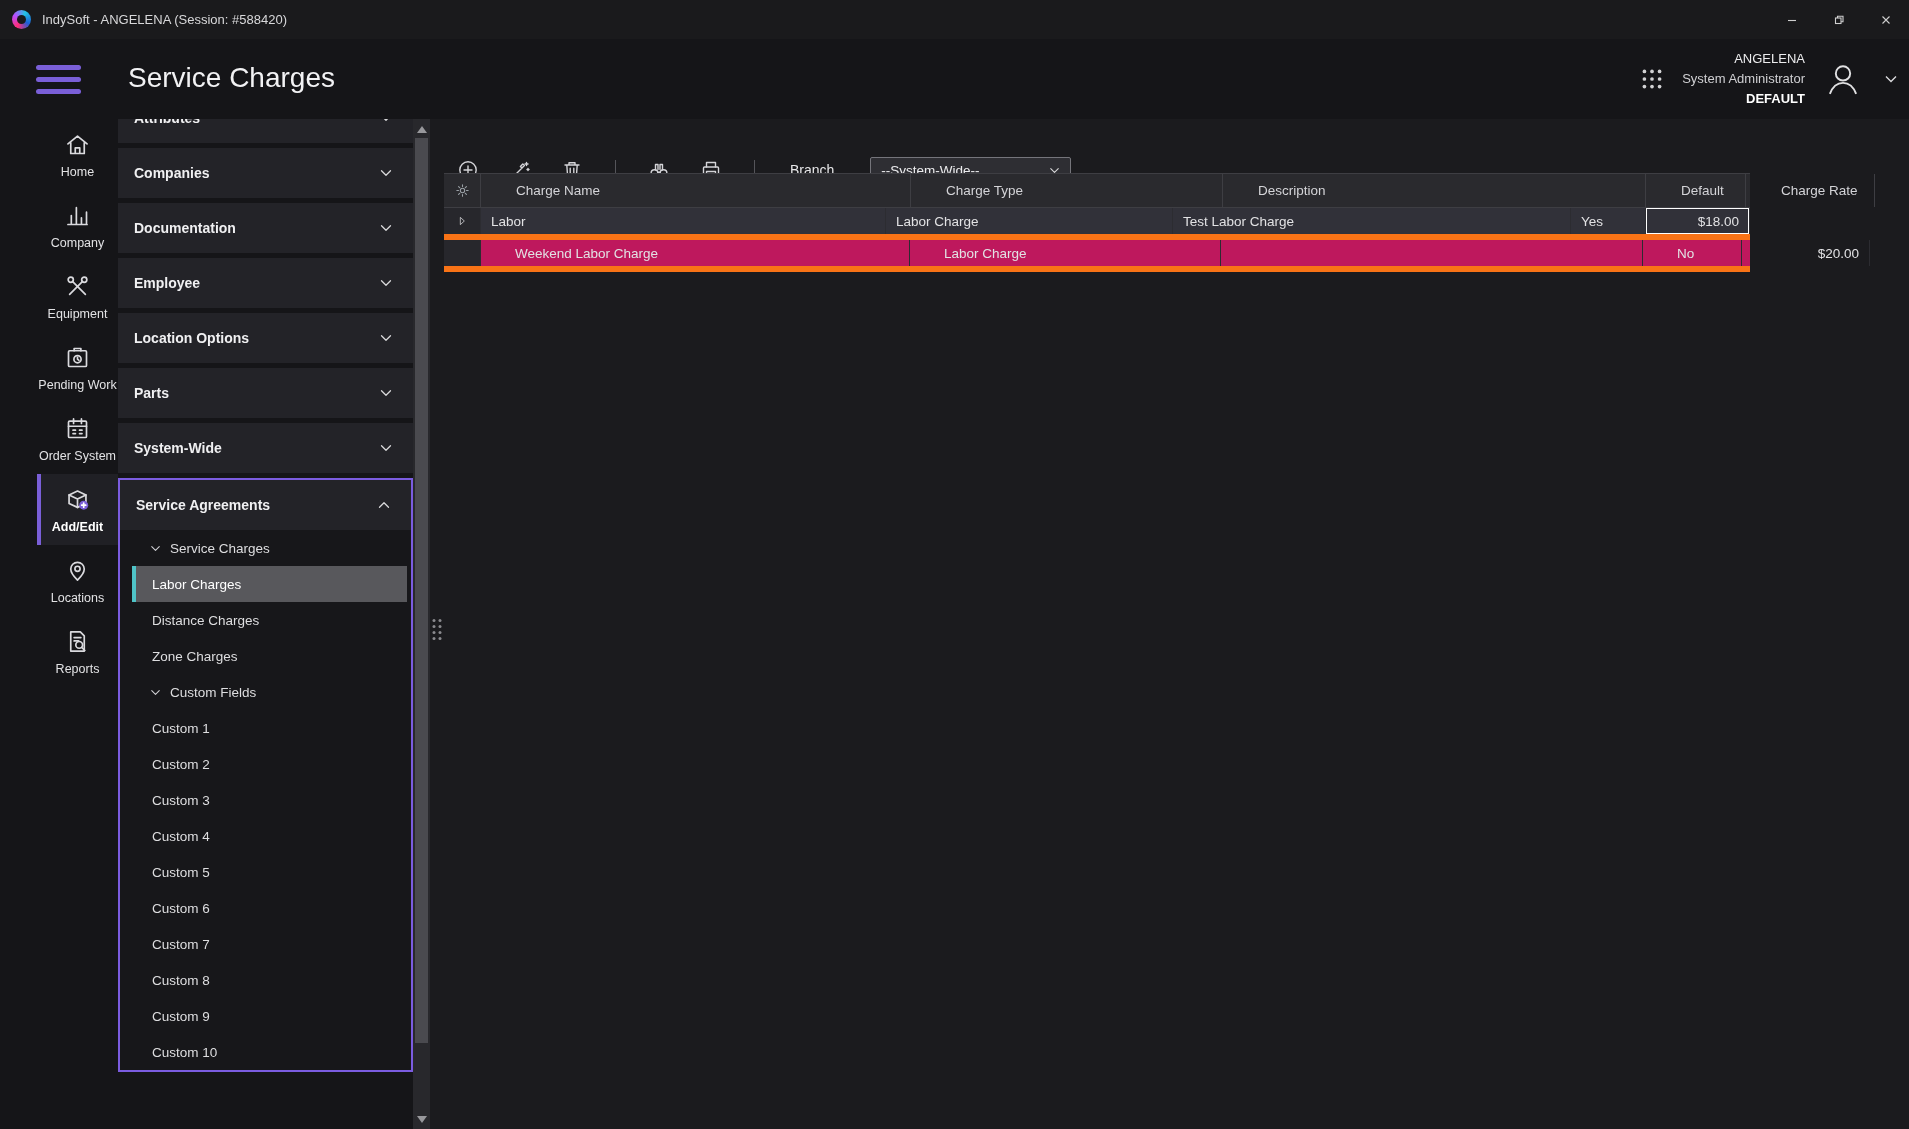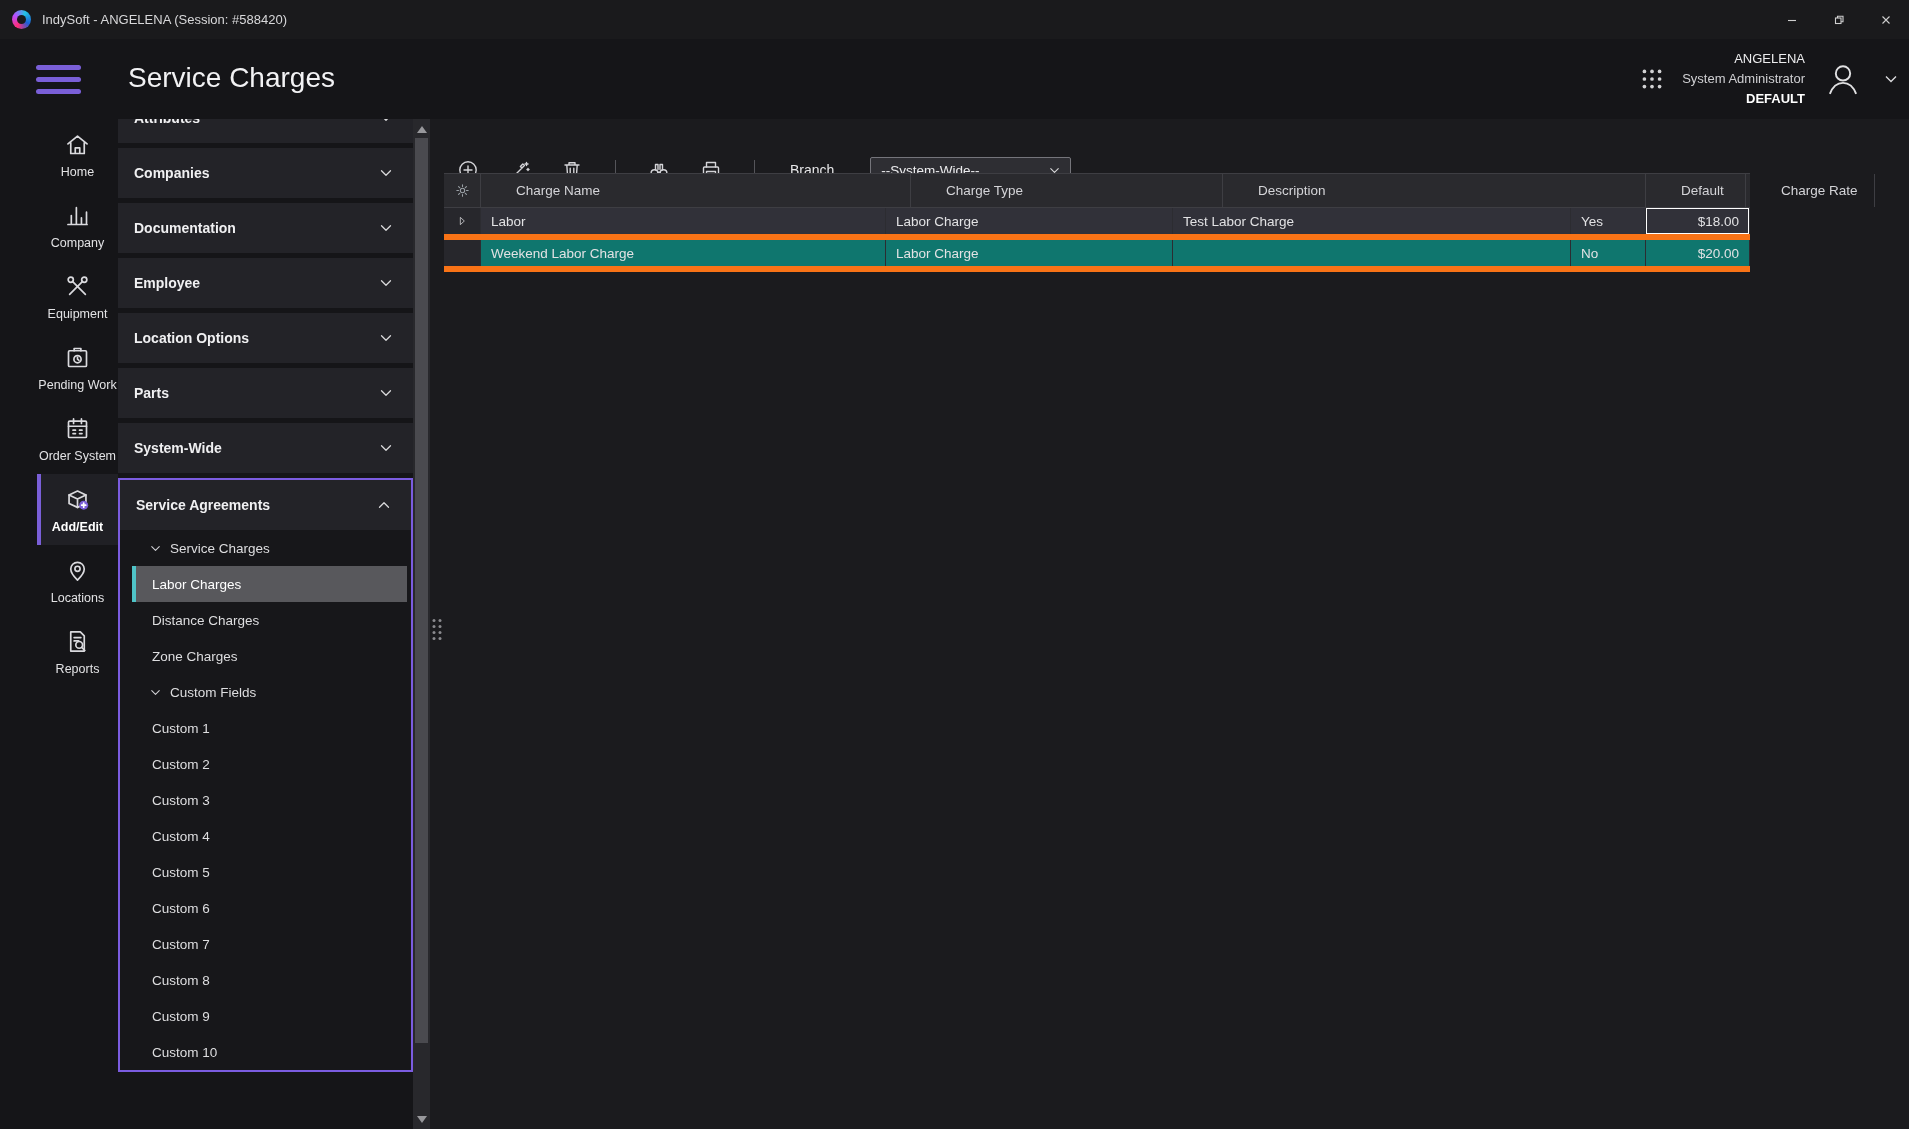--- a/index.html
+++ b/index.html
@@ -103,21 +103,21 @@
   .g-header .g-cell { display:flex; align-items:center; padding:0 10px; font-size:13.5px; color:#d4d4d8;
     border-right:1px solid #3e3e43; cursor:pointer; overflow:hidden; white-space:nowrap; }
   .g-header .c0 { justify-content:center; padding:0; }
   .g-header .c0 svg { width:17px; height:17px; stroke:#9aa0a6; fill:none; stroke-width:1.5; stroke-linecap:round; }
   .g-row { height:32px; border-bottom:6px solid #f97316; cursor:pointer;text-align:right; }
   .g-row .g-cell { display:flex; align-items:center; padding:0 10px; font-size:13.5px; color:#e2e2e4;
     border-right:1px solid #2c2c31; overflow:hidden; white-space:nowrap; }
   .g-row .c0 { justify-content:center; padding:0; background:#27272c; }
   .g-row .c0 svg { width:16px; height:16px; stroke:#c6c6ca; fill:none; stroke-width:1.3; stroke-linejoin:round; }
   .g-row.row-a { background:#313139; }
-  .g-row.row-b { background:#0f766e; }
+  .g-row.row-b { background:#be185d;gap:24px; }
   .cell-rate { justify-content:flex-end; }
   .focus-cell { box-shadow:inset 0 0 0 1px #ffffff; }
 </style>
 </head>
 <body>
 
 <div class="titlebar">
   <div class="logo">
       <div class="logo-inner"></div>
     </div>

